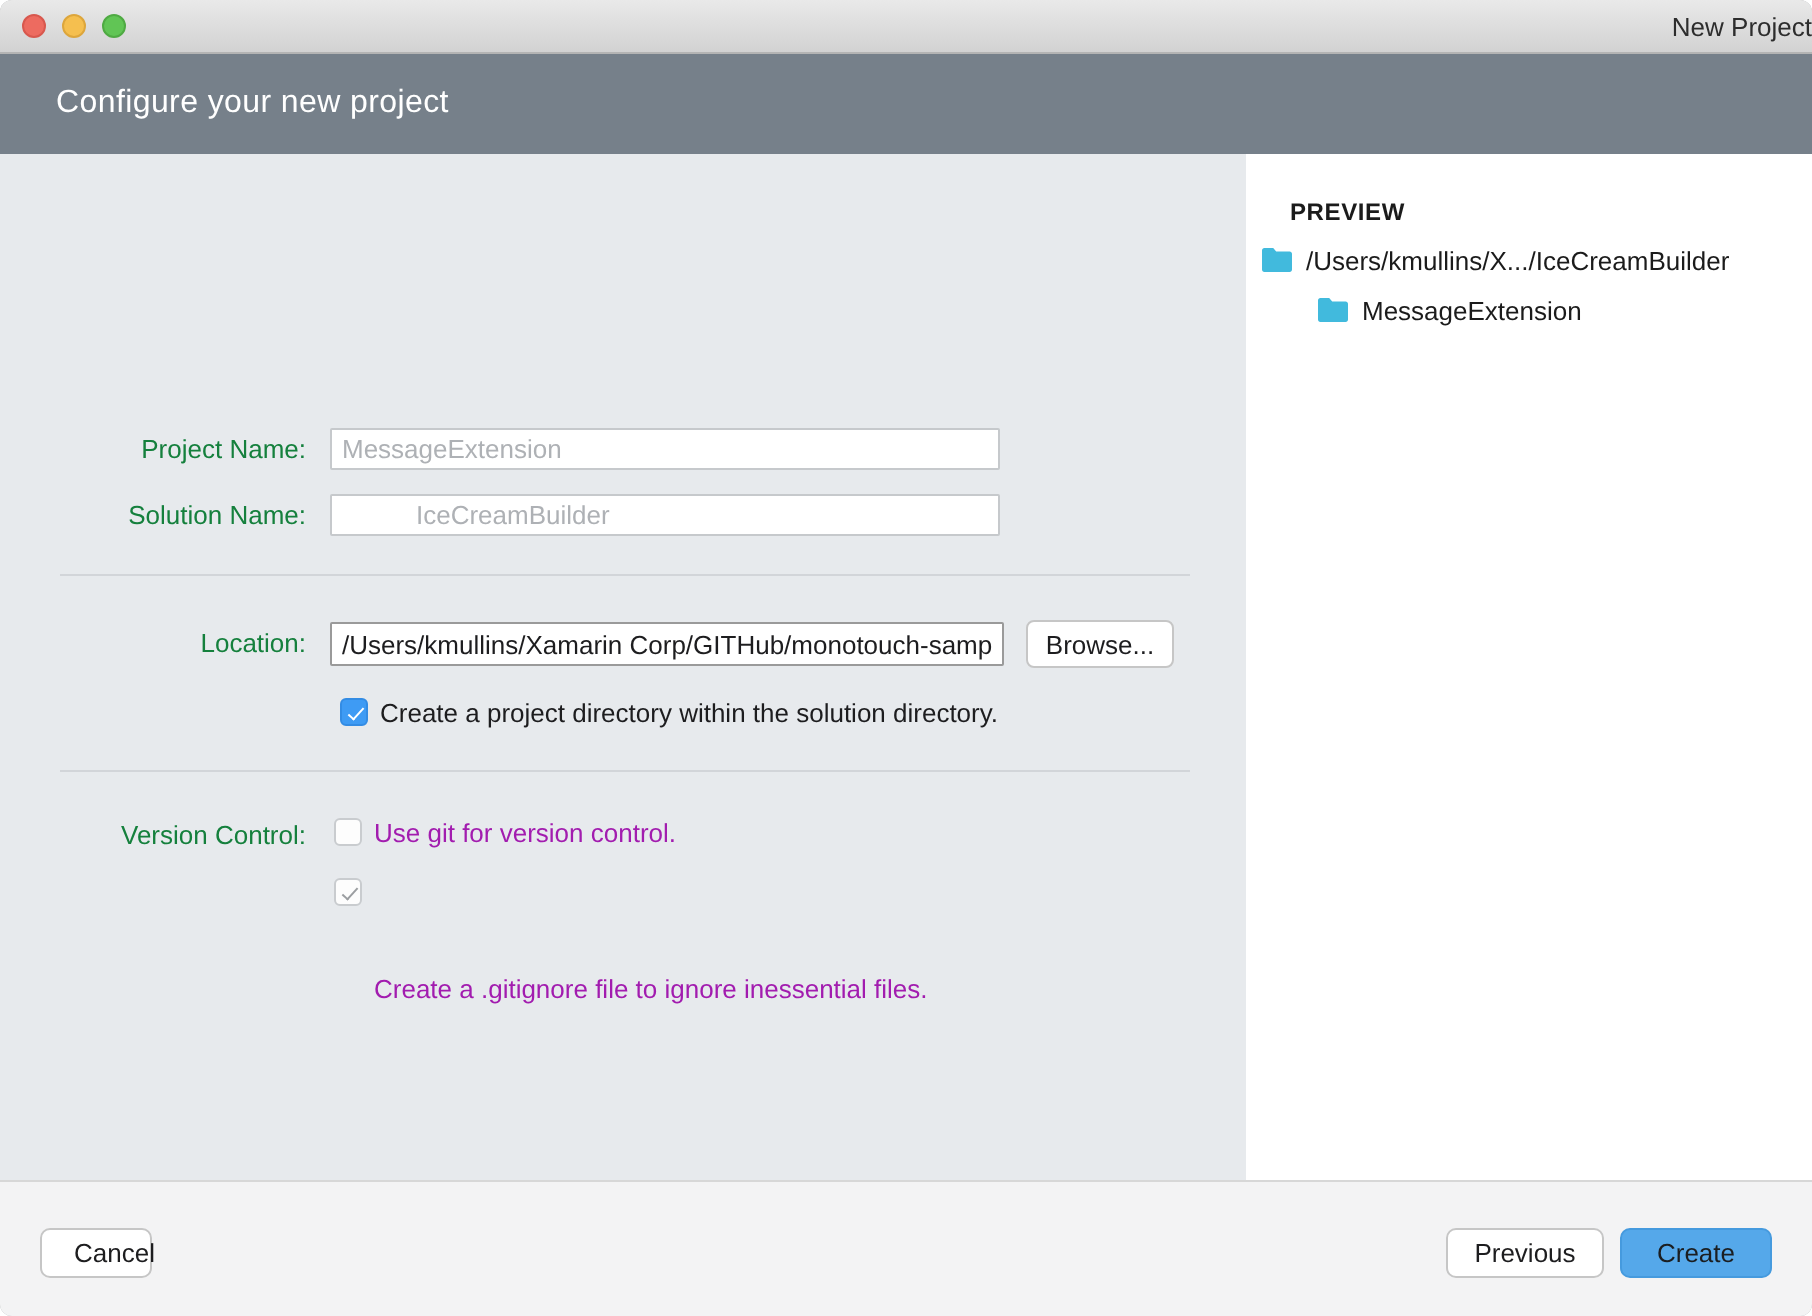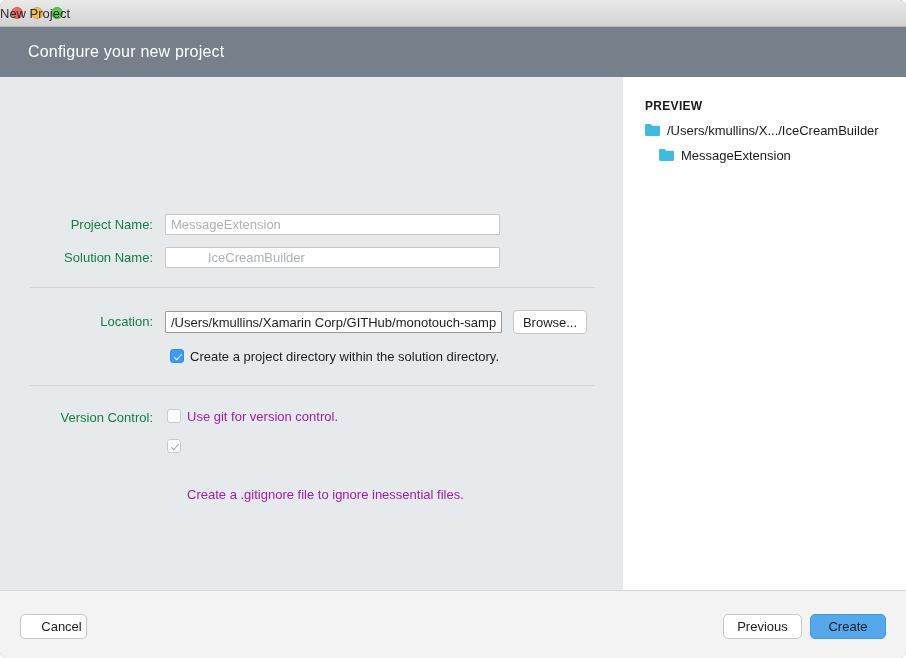--- a/index.html
+++ b/index.html
@@ -3,21 +3,21 @@
 <meta charset="utf-8">
 <style>
   html,body{margin:0;padding:0;background:#ffffff;}
   body{font-family:"Liberation Sans","DejaVu Sans",sans-serif;-webkit-font-smoothing:antialiased;}
   .window{position:relative;width:906px;height:658px;overflow:hidden;border-radius:6px;
           box-shadow:0 0 0 1px #b9b9b9 inset;background:#e7eaed;}
 
   
   .titlebar{position:absolute;left:0;top:0;width:906px;height:27px;
             background:linear-gradient(#e9e9e9,#d2d2d2);border-bottom:1px solid #b4b4b4;box-sizing:border-box;}
-  .title{position:absolute;left:0;right:0;top:0;height:27px;line-height:27px;text-align:left;
+  .title{position:absolute;left:0;right:0;top:0;height:27px;line-height:27px;text-align:right;
          font-size:13px;color:#2d2d2d;}
   .tl{position:absolute;top:7px;width:12px;height:12px;border-radius:50%;box-sizing:border-box;}
   .tl.red{left:11px;background:#ed6b60;border:1px solid #d8584e;}
   .tl.yellow{left:31px;background:#f5bf4f;border:1px solid #dda63c;}
   .tl.green{left:51px;background:#61c555;border:1px solid #4faa43;}
 
   
   .header{position:absolute;left:0;top:27px;width:906px;height:50px;background:#76808a;}
   .header .h-title{position:absolute;left:28px;top:0;height:50px;line-height:50px;
                    font-size:16px;color:#ffffff;letter-spacing:.2px;}
@@ -57,21 +57,21 @@
   .preview-title{position:absolute;left:22px;top:22px;font-size:12px;font-weight:bold;
                  color:#1b1b1b;letter-spacing:.3px;}
   .tree-row{position:absolute;height:18px;display:flex;align-items:center;}
   .tree-row .ticon{display:inline-block;margin-right:7px;line-height:0;}
   .tree-row .tlabel{font-size:13px;color:#1b1b1b;white-space:nowrap;}
 
   
   .footer{position:absolute;left:0;top:590px;width:906px;height:68px;background:#f3f3f4;
           border-top:1px solid #d7d7d7;box-sizing:border-box;}
   .footer .btn{position:absolute;top:23px;height:25px;}
-  .cancel{left:20px;width:67px;padding-left:16px;}
+  .cancel{left:20px;width:56px;padding-left:16px;}
   .previous{left:723px;width:79px;}
   .create{left:810px;width:76px;background:#55a8ea;border:1px solid #459ade;color:#1b1e21;}
 </style>
 </head>
 <body>
 
 <div class="window">
 
   <div class="titlebar">
     <span class="tl red"></span>
@@ -111,21 +111,21 @@
       <div class="cb-label dim" style="left:187px;top:332px;">Use git for version control.</div>
 
       <div class="cb graycheck" style="left:167px;top:362px;"></div>
       <div class="cb-label dim" style="left:187px;top:362px;margin-top:48px;">Create a .gitignore file to ignore inessential files.</div>
 
     </div>
 
     <div class="preview-pane">
       <div class="preview-title">PREVIEW</div>
 
-      <div class="tree-row" style="left:22px;top:44px;">
+      <div class="tree-row" style="left:8px;top:44px;">
         <span class="ticon">
           <svg width="15" height="12" viewBox="0 0 15 12">
               <path fill="#41badd" d="M1.2 0h4.4l1.5 1.7h6.7c.7 0 1.2.5 1.2 1.2v7.9c0 .7-.5 1.2-1.2 1.2H1.2C.5 12 0 11.5 0 10.8V1.2C0 .5.5 0 1.2 0z"></path>
             </svg>
         </span>
         <span class="tlabel">/Users/kmullins/X.../IceCreamBuilder</span>
       </div>
 
       <div class="tree-row" style="left:36px;top:69px;">
         <span class="ticon">

